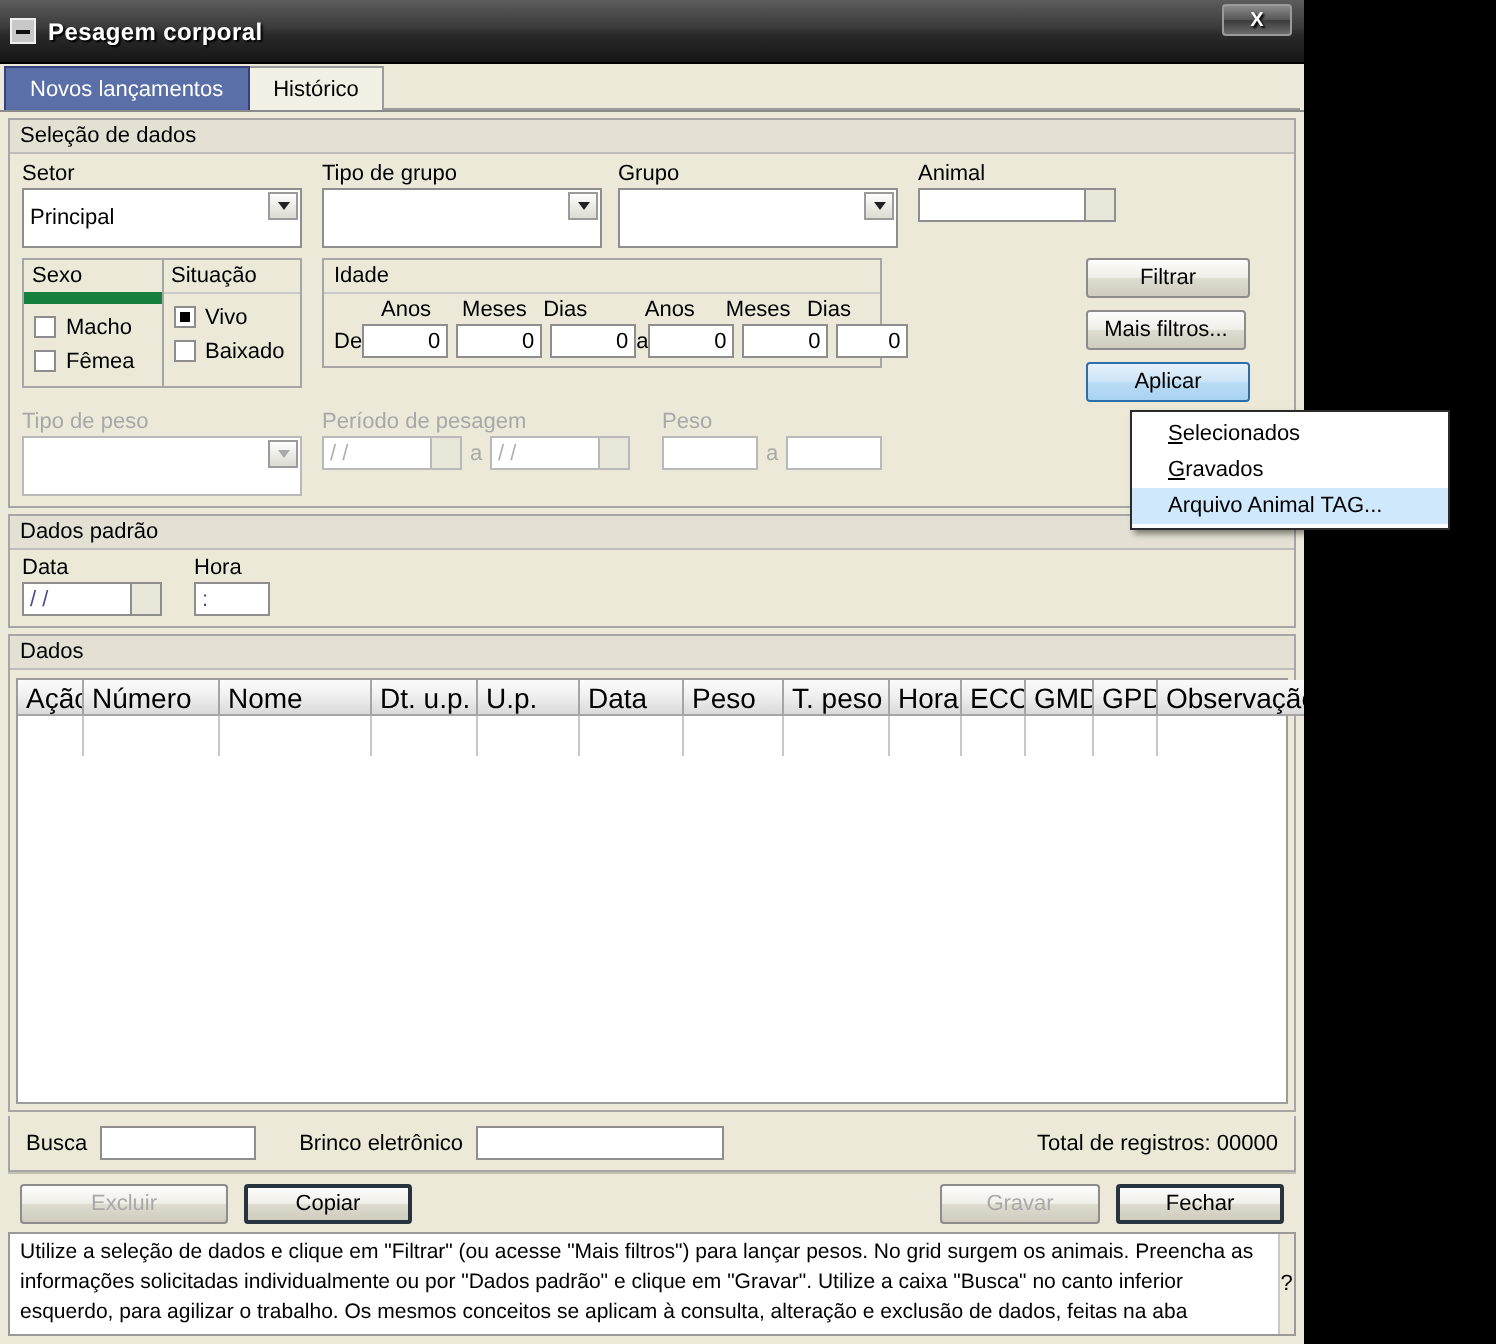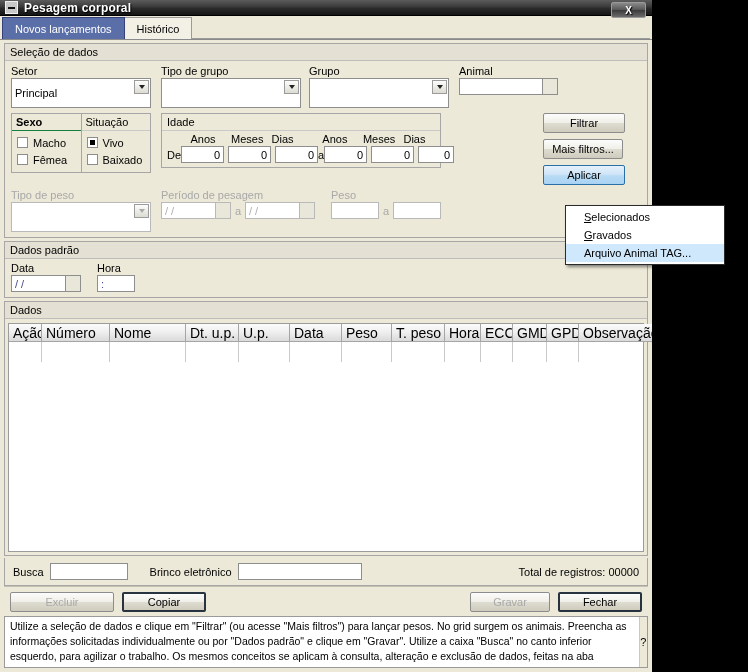--- a/index.html
+++ b/index.html
@@ -15,21 +15,21 @@
   .window {
     position: absolute;
     left: 0; top: 0;
     width: 652px; height: 672px;
     background: #ece9d8;
     display: flex;
     flex-direction: column;
   }
   
   .titlebar {
-    height: 16px;
+    height: 32px;
     background: linear-gradient(to bottom,#5c5c5c 0%, #3a3a3a 45%, #2b2b2b 55%, #151515 100%);
     display: flex;
     align-items: center;
     padding: 0 2px 0 5px;
     flex: 0 0 auto;
     position: relative;
     border-bottom: 1px solid #000;
   }
   .sysicon {
     width: 13px; height: 13px;
@@ -361,21 +361,21 @@
               <input class="tfield" style="width: 84px;" value="">
               <span class="spinbox"></span>
             </div>
           </div>
         </div>
 
         <div style="display:flex; align-items:flex-start; margin-top:5px;">
 
           <div style="display:flex; border:1px solid #a6a6a6; width:140px;">
             <div style="flex:1 1 0; border-right:1px solid #a6a6a6;">
-              <div style="padding:2px 4px; border-bottom:1px solid #15803d;font-weight:bold;" class="sectitle">Sexo</div>
+              <div style="padding:2px 4px; border-bottom:6px solid #15803d;" class="sectitle">Sexo</div>
               <div style="padding:3px 5px 4px 5px;">
                 <div class="chk-row">
                   <span class="chk"></span>
                   <span>Macho</span>
                 </div>
                 <div class="chk-row">
                   <span class="chk"></span>
                   <span>Fêmea</span>
                 </div>
               </div>

